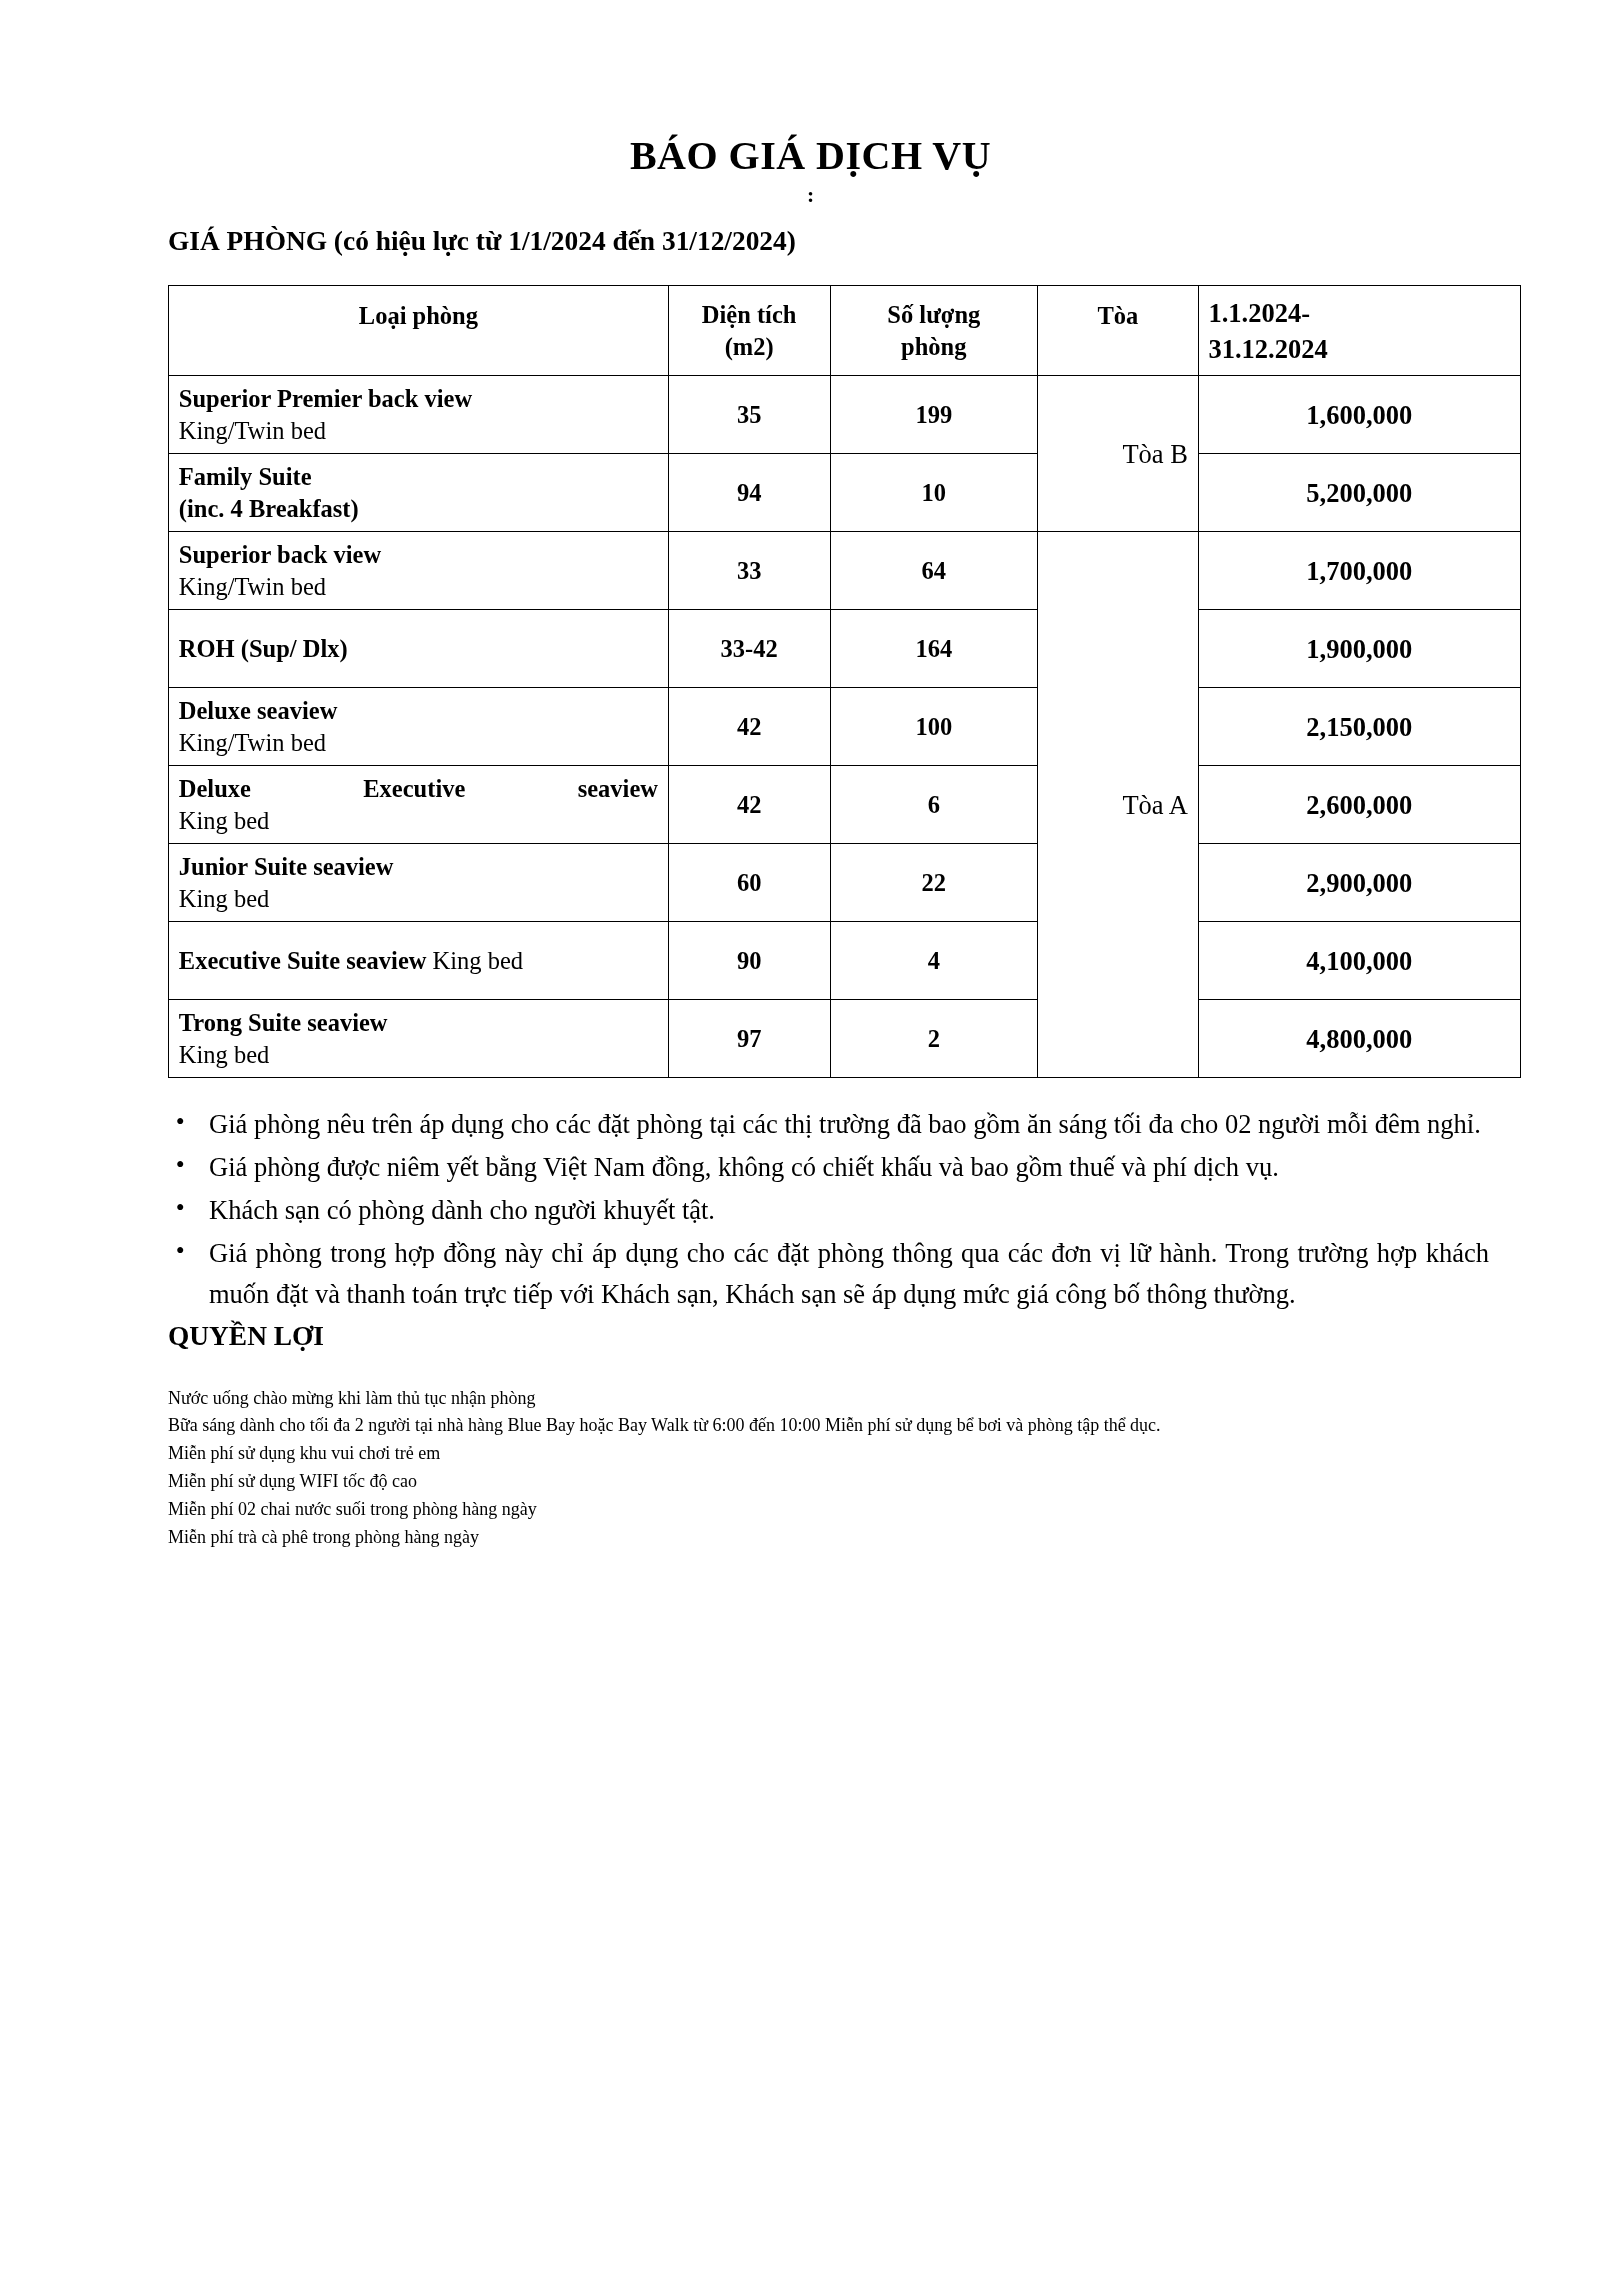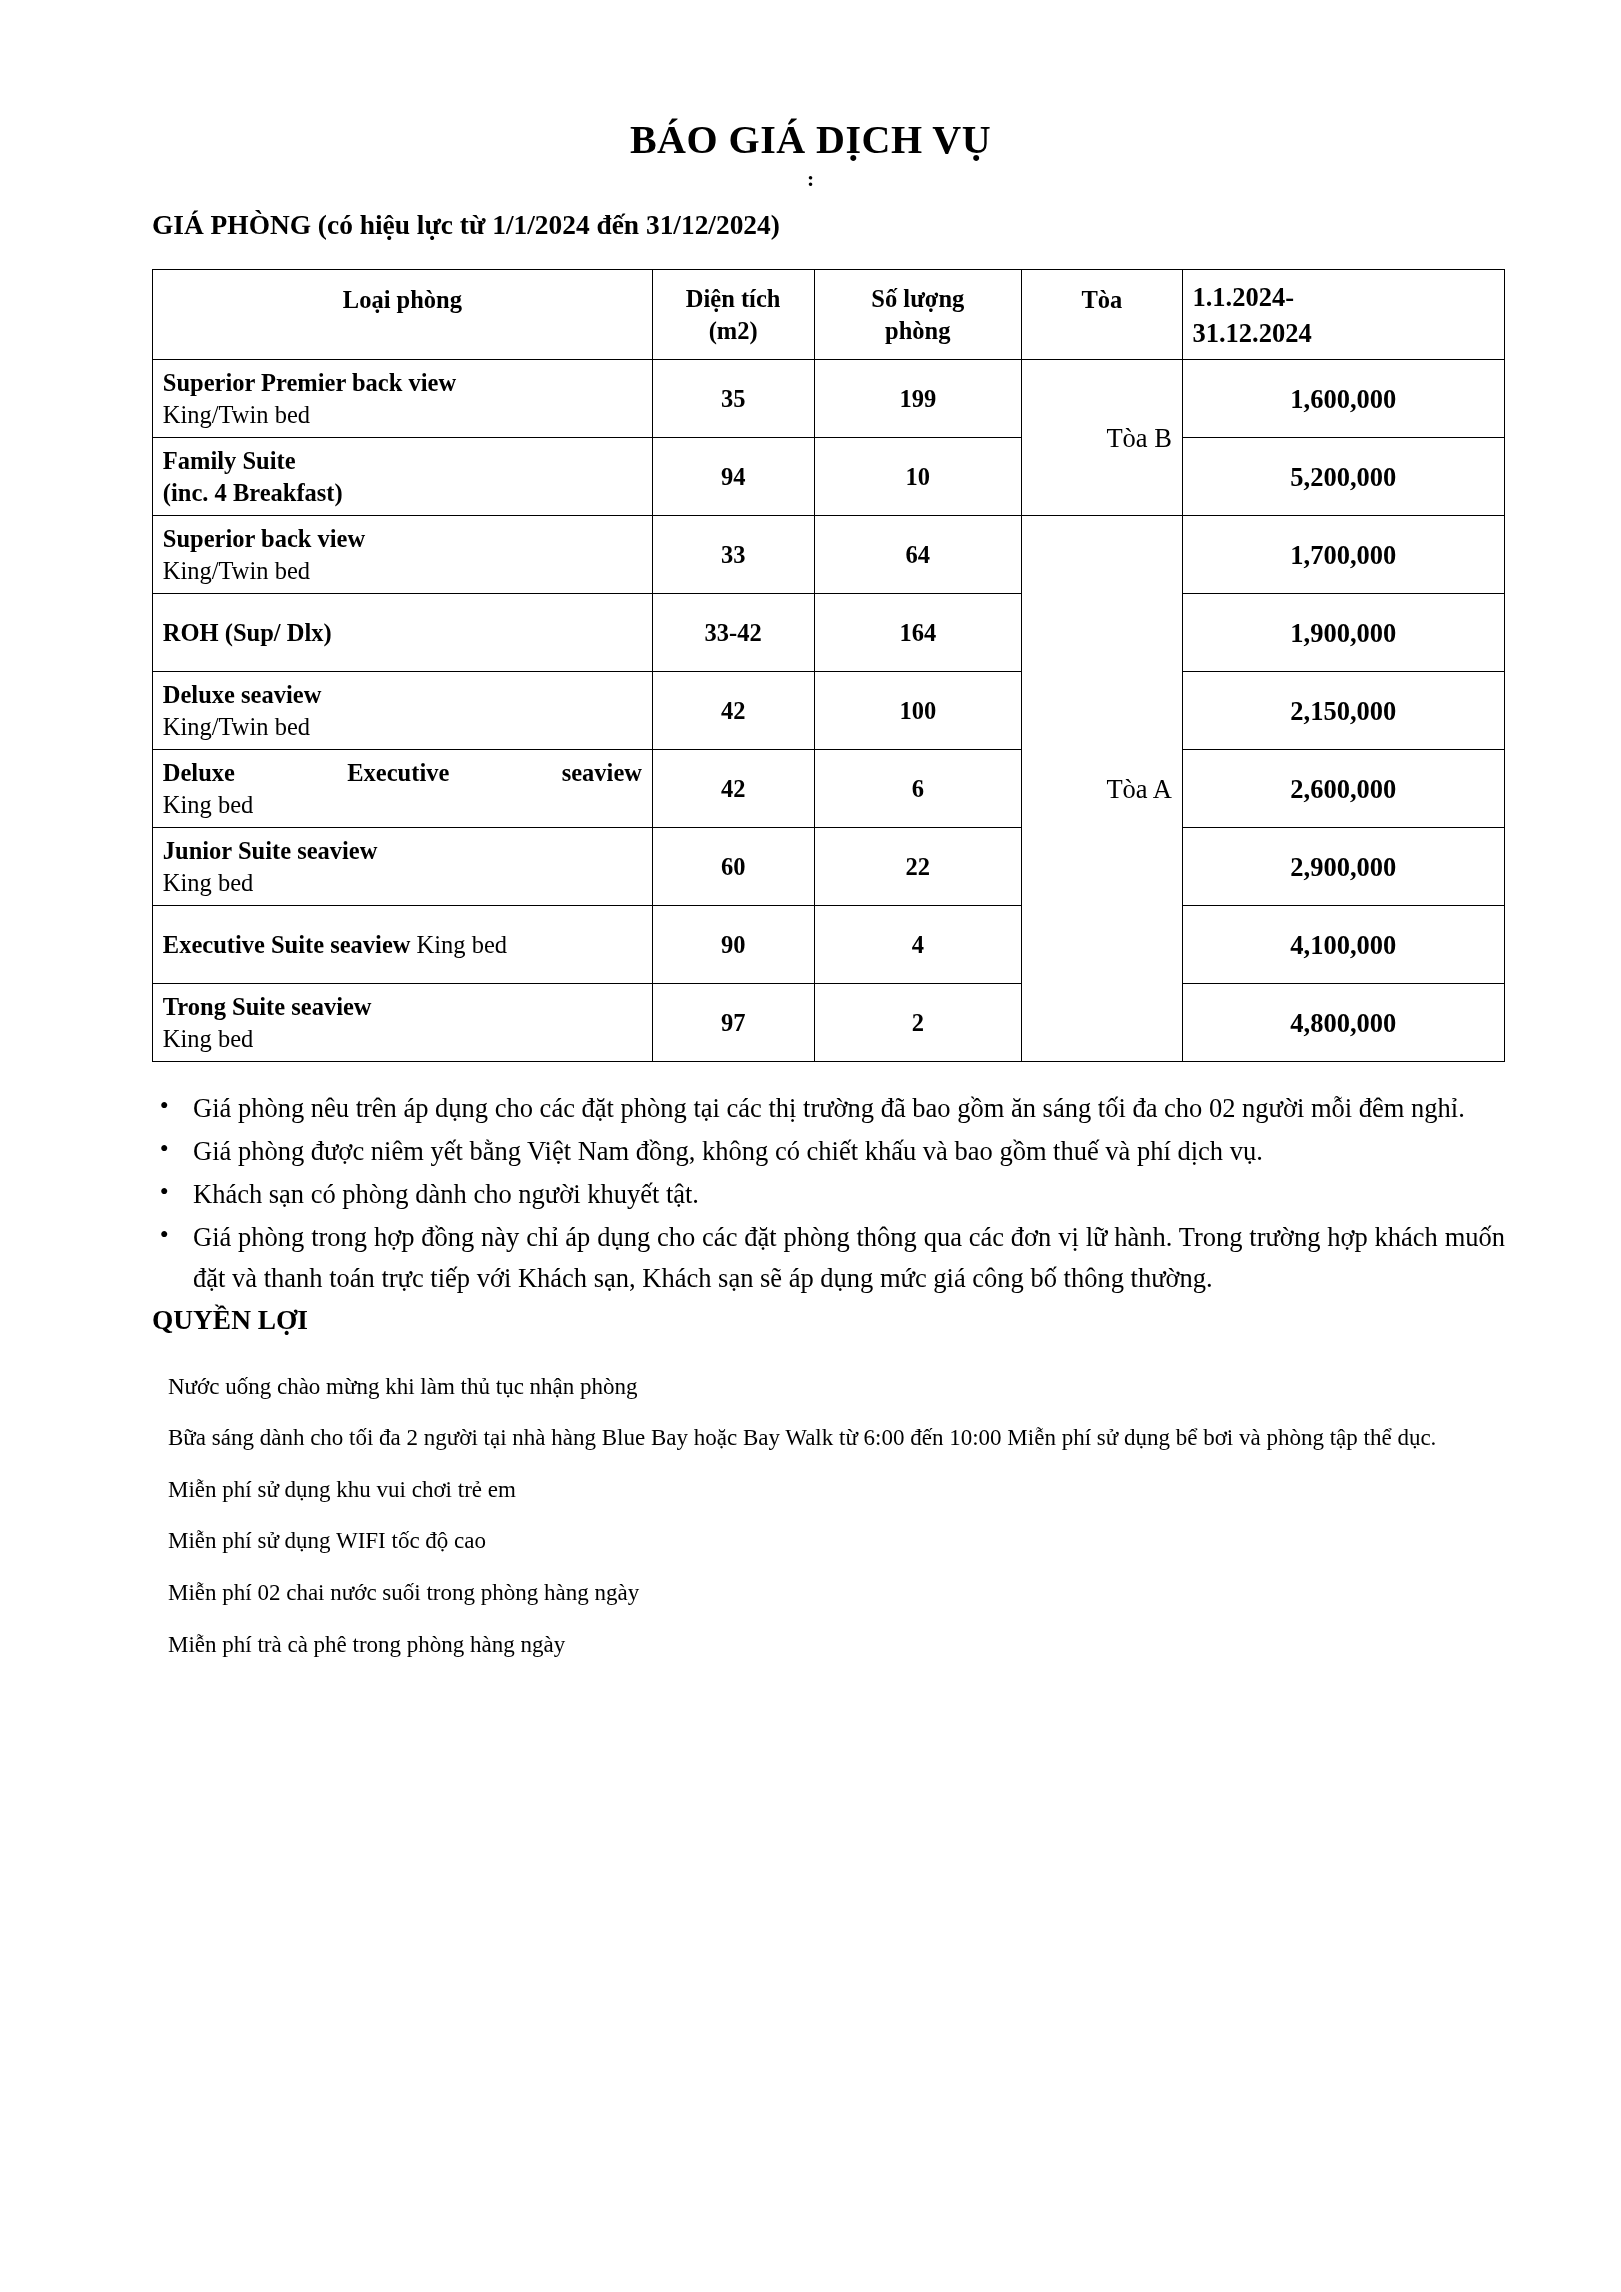--- a/index.html
+++ b/index.html
@@ -14,21 +14,21 @@
     font-family: "Liberation Serif", "DejaVu Serif", serif;
     color: #000000;
     position: relative;
     overflow: hidden;
   }
   .page {
     position: relative;
     width: 1621px;
     height: 2293px;
     box-sizing: border-box;
-    padding: 0;
+    padding: 16px;
   }
 
   
   .doc-title {
     text-align: center;
     font-size: 40px;
     font-weight: bold;
     letter-spacing: 0.5px;
     margin: 0;
     padding-top: 116px;
@@ -171,23 +171,23 @@
     font-weight: bold;
     padding-left: 152px;
     margin: 0;
     line-height: 1.4;
   }
   .benefits {
     padding: 0 116px 0 152px;
     margin-top: 29px;
   }
   .benefits p {
-    font-size: 23px;
+    font-size: 18px;
     line-height: 1.55;
-    margin: 16px;
+    margin: 0;
     text-align: left;
   }
   .benefits p.wrap {
     text-align: justify;
   }
 </style>
 </head>
 <body>
 
 <div class="page">

